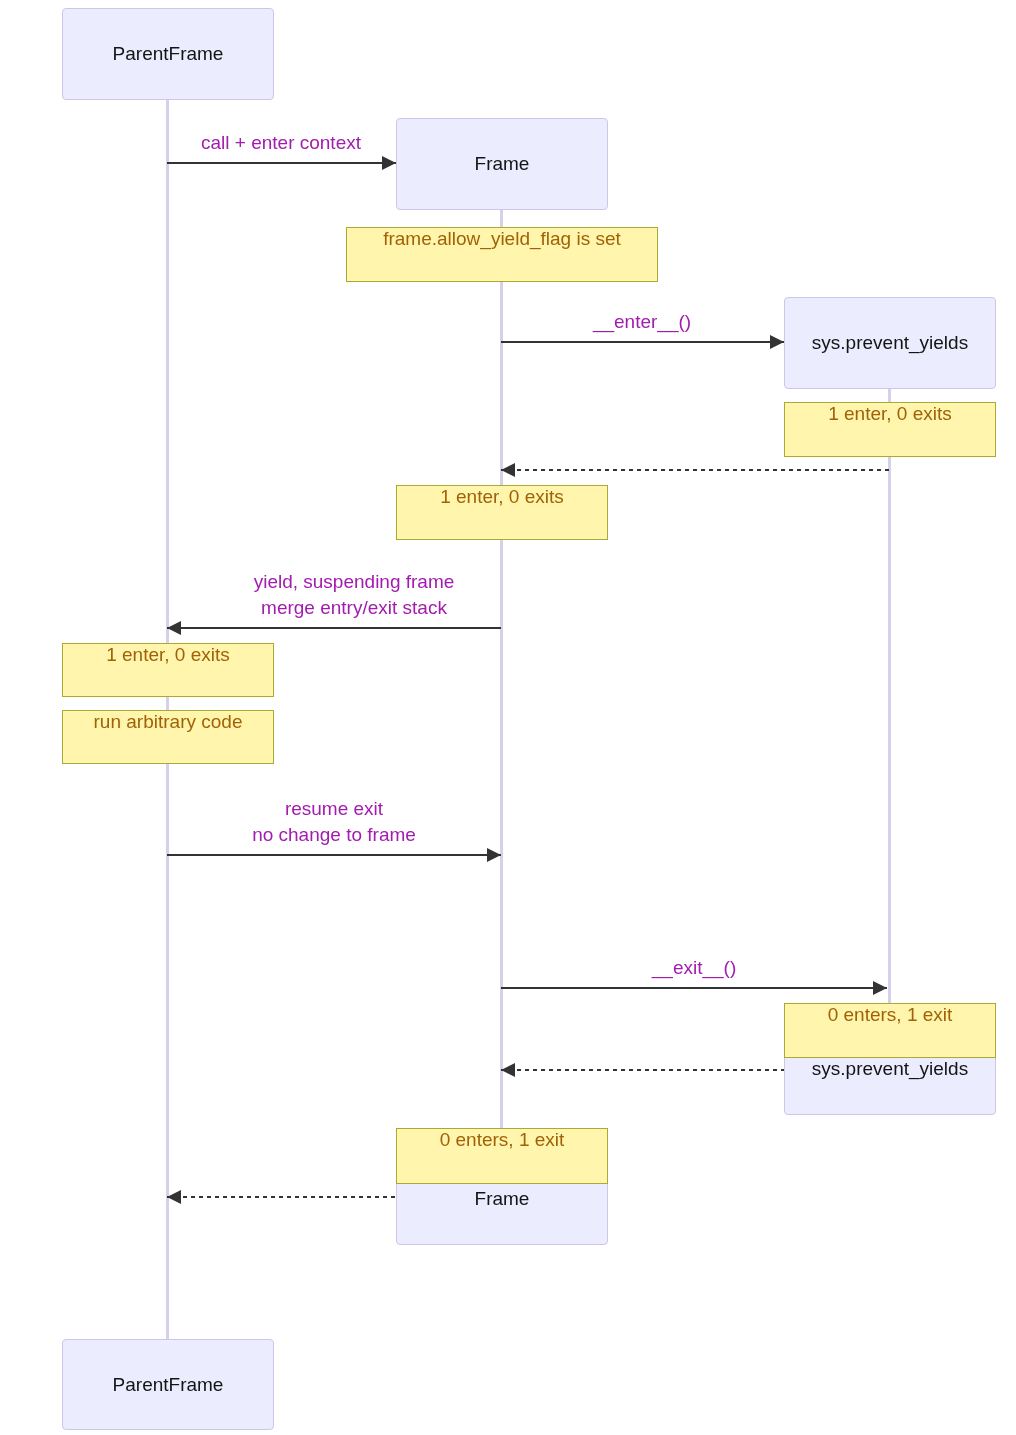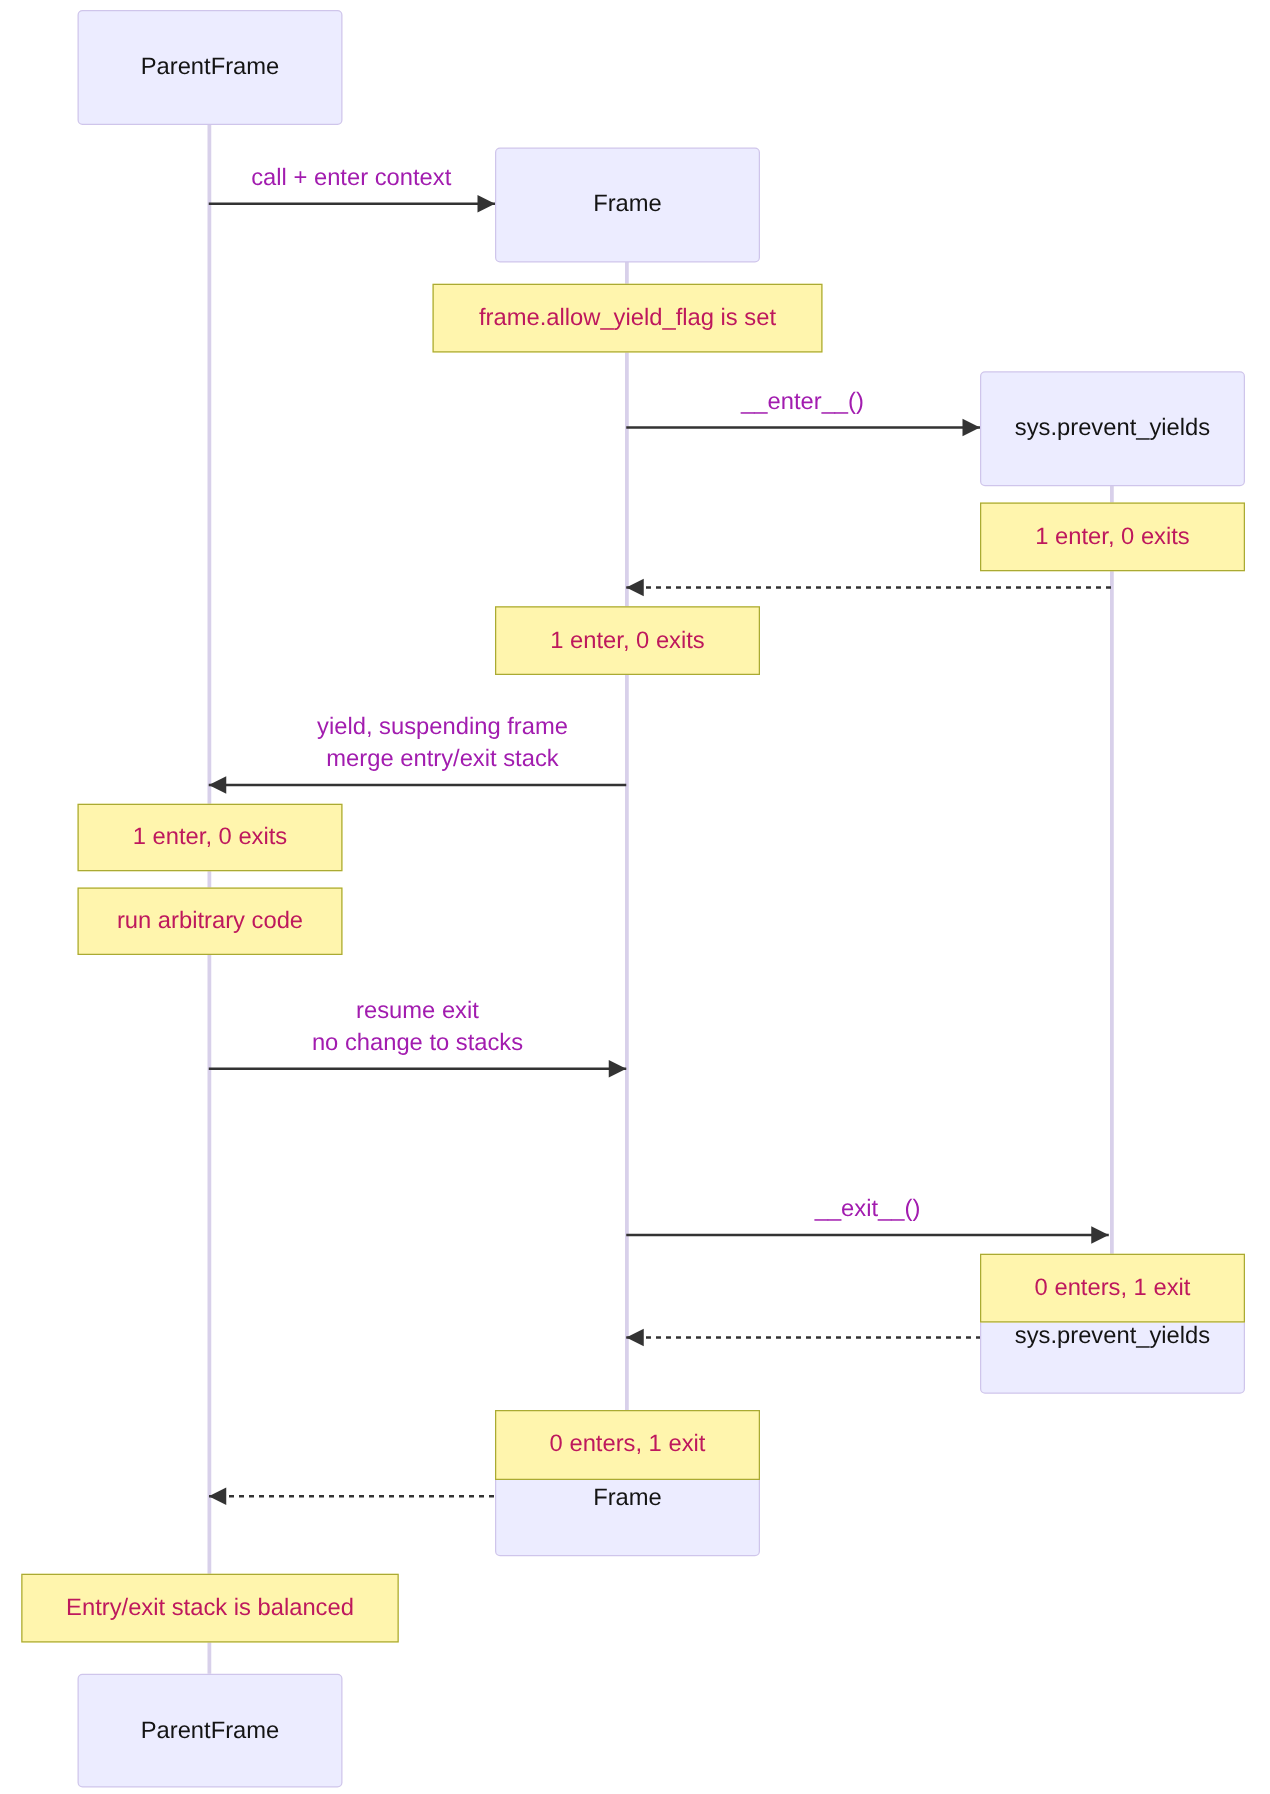--- a/index.html
+++ b/index.html
@@ -8,22 +8,22 @@
     font-family:"Liberation Sans","DejaVu Sans",sans-serif;overflow:hidden;padding-left:10px;
   }
   .lifeline{position:absolute;width:3px;background:#d8d0ea;z-index:1;}
   .actor-box{
     position:absolute;background:#ECECFF;border:1px solid #cfc5eb;border-radius:4px;
     display:flex;align-items:center;justify-content:center;
     font-size:19px;color:#141414;z-index:2;
   }
   .note{
     position:absolute;background:#FFF5AD;border:1px solid #AAAA33;
-    display:flex;align-items:center;justify-content:center;
-    font-size:19px;color:#be185d;z-index:4;
+    display:flex;align-items:flex-start;justify-content:center;
+    font-size:19px;color:#a16207;z-index:4;
   }
   .msg-line{position:absolute;height:2px;background:#333333;z-index:3;}
   .msg-line.dashed{background:repeating-linear-gradient(to right,#333333 0 4px,transparent 4px 8px);}
   .ah{position:absolute;width:0;height:0;border-top:7px solid transparent;border-bottom:7px solid transparent;z-index:3;}
   .ah.right{border-left:14px solid #333333;}
   .ah.left{border-right:14px solid #333333;}
   .msg-label{
     position:absolute;transform:translateX(-50%);text-align:center;
     font-size:19px;line-height:26px;color:#a21caf;white-space:nowrap;z-index:3;
   }
@@ -95,21 +95,21 @@
     <span>1 enter, 0 exits</span>
   </div>
   <div class="note" style="left:62px;top:710px;width:210px;height:52px">
     <span>run arbitrary code</span>
   </div>
 
   <div class="msg-line" style="left:167px;top:854px;width:334px"></div>
   <div class="ah right" style="left:487px;top:848px"></div>
   <div class="msg-label" style="left:334px;top:796px">
     <span>resume exit</span>
-    <span>no change to stacks</span>
+    <span>no change to frame</span>
   </div>
 
 
   <div class="msg-line" style="left:501px;top:987px;width:386px"></div>
   <div class="ah right" style="left:873px;top:981px"></div>
   <div class="msg-label" style="left:694px;top:955px">
     <span>__exit__()</span>
   </div>
 
   <div class="note" style="left:784px;top:1003px;width:210px;height:53px">
@@ -119,17 +119,14 @@
   <div class="msg-line dashed" style="left:501px;top:1069px;width:283px"></div>
   <div class="ah left" style="left:501px;top:1063px"></div>
 
   <div class="note" style="left:396px;top:1128px;width:210px;height:54px">
     <span>0 enters, 1 exit</span>
   </div>
 
   <div class="msg-line dashed" style="left:167px;top:1196px;width:229px"></div>
   <div class="ah left" style="left:167px;top:1190px"></div>
 
-  <div class="note" style="left:17px;top:1259px;width:300px;height:53px">
-    <span>Entry/exit stack is balanced</span>
-  </div>
 
 </div>
 
 </body></html>

